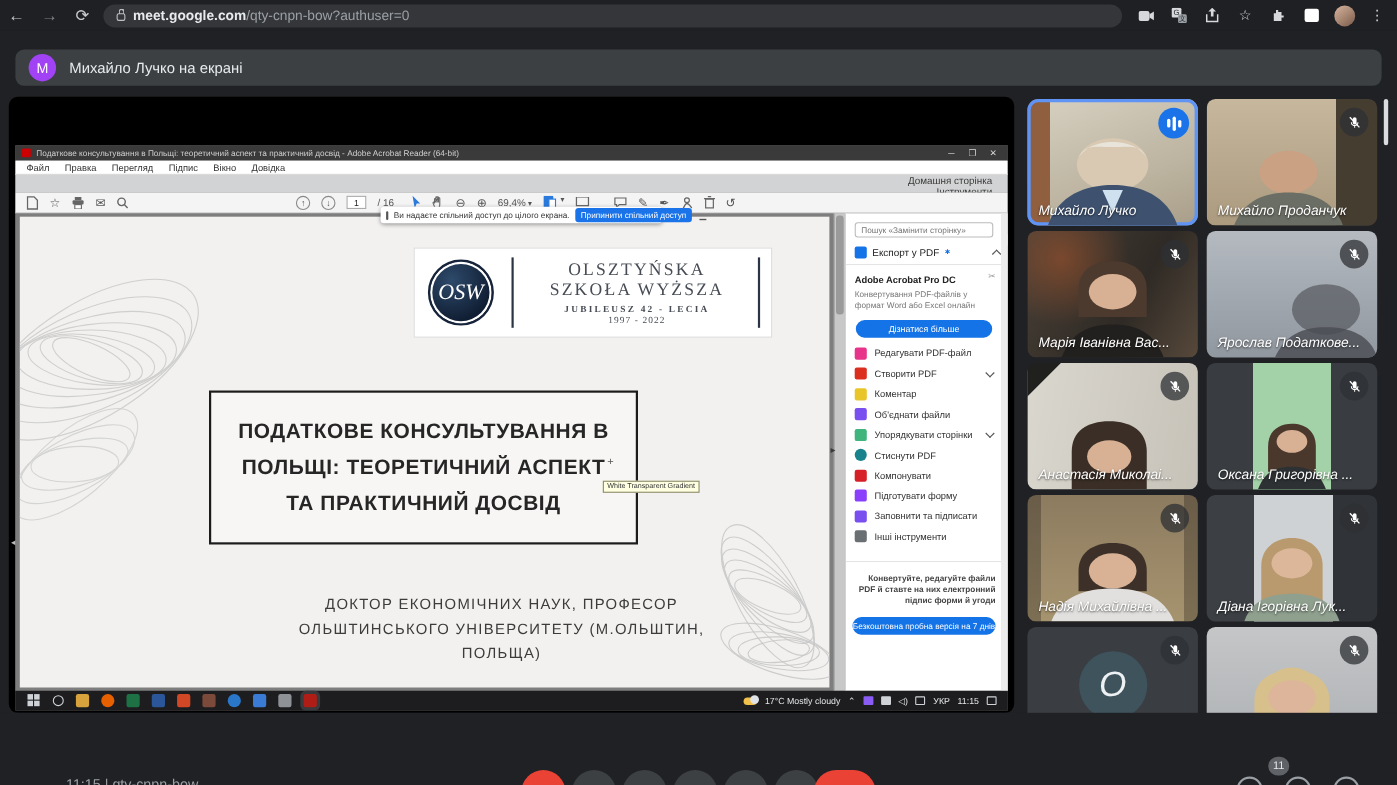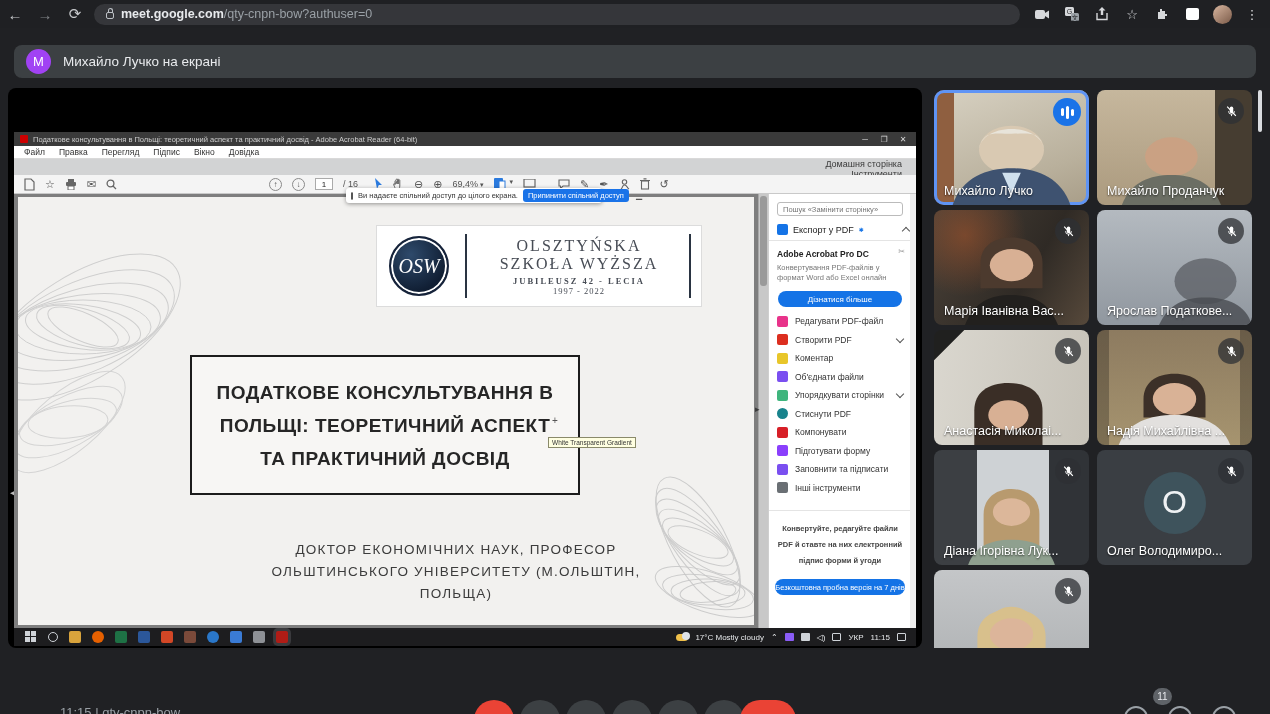--- a/index.html
+++ b/index.html
@@ -117,21 +117,21 @@
   #promo-title { font-size:8.5px; font-weight:bold; color:#222; }
   #promo-clip { position:absolute; right:6px; top:6px; color:#999; font-size:8px;}
   #promo-desc { font-size:7.5px; color:#777; line-height:10px; margin-top:4px; }
   #learn-btn { margin:8px auto 0 auto; width:124px; height:16px; background:#1473e6; border-radius:8px; color:#fff;
     font-size:8px; display:flex; align-items:center; justify-content:center; }
   #tools-list { position:absolute; left:0; top:118px; width:142px; }
   .tool-row { display:flex; align-items:center; gap:7px; padding:0 8px; height:18.5px; }
   .tool-row .lbl { font-size:8.5px; color:#333; white-space:nowrap; }
   .tico { width:11px; height:11px; border-radius:2px; flex:0 0 auto; }
   #panel-footer { position:absolute; left:0; top:316px; width:142px; border-top:1px solid #e4e4e4; padding:10px 6px 0 6px; }
-  #footer-text { font-size:7.5px; font-weight:bold; color:#444; text-align:center; line-height:16px; }
+  #footer-text { font-size:7.5px; font-weight:bold; color:#444; text-align:right; line-height:10px; }
   #trial-btn { margin:10px auto 0 auto; width:130px; height:16px; background:#1473e6; border-radius:8px; color:#fff;
     font-size:7.5px; display:flex; align-items:center; justify-content:center; white-space:nowrap; }
 
   
   #taskbar { left:0; top:496px; width:902px; height:18px; background:#1d1d1f; display:flex; align-items:center; }
   .tbi { width:12px; height:12px; margin-left:11px; border-radius:2px; flex:0 0 auto;}
   #win-start { display:grid; grid-template-columns:5px 5px; grid-template-rows:5px 5px; gap:1px; background:none; }
   #win-start i { background:#cfd3d8; }
   .tbi.active { box-shadow:0 0 0 3px #3a3a3d; background-color:#7a1f1f; }
   #tray { margin-left:auto; display:flex; align-items:center; gap:7px; padding-right:10px; }
@@ -139,21 +139,21 @@
   .tray-ic { width:9px; height:8px; background:#cfd3d8; border-radius:1px; }
   .tray-ic.purple { background:#8a5cf5; }
   #cloud { width:12px; height:7px; background:#f0c04a; border-radius:4px; position:relative;}
   #cloud:after{content:"";position:absolute;right:-2px;top:-2px;width:8px;height:8px;background:#dfe3e8;border-radius:50%;}
 
   #meet-left-arrow { left:2px; top:398px; color:#bbb; font-size:11px; }
 
   
   #tiles { left:934px; top:90px; width:322px; height:598px; display:grid;
     grid-template-columns:155px 155px; grid-template-rows:repeat(5,115px); gap:5px 8px; }
-  .tile { position:relative; border-radius:8px; overflow:hidden; background:#3c4043; }
+  .tile { position:relative; border-radius:8px; overflow:hidden; background:#3c4043;font-style:italic; }
   .tile.speaking { outline:3px solid #5f94f5; outline-offset:-3px; border-radius:10px; }
   .tname { position:absolute; left:10px; bottom:7px; color:#fff; font-size:12.5px; text-shadow:0 1px 2px rgba(0,0,0,.7); white-space:nowrap; }
   .mic-off { position:absolute; right:8px; top:8px; width:26px; height:26px; border-radius:50%;
     background:rgba(45,48,52,.75); display:flex; align-items:center; justify-content:center; }
   .spk { position:absolute; right:8px; top:8px; width:28px; height:28px; border-radius:50%; background:#1a73e8;
     display:flex; align-items:center; justify-content:center; gap:2px; }
   .spk i { width:3px; background:#fff; border-radius:2px; display:block; }
   .spk i:nth-child(1){height:8px;} .spk i:nth-child(2){height:13px;} .spk i:nth-child(3){height:7px;}
   .sil { position:absolute; left:0; bottom:0; width:100%; height:100%; }
   .init-av { position:absolute; left:50%; top:50%; transform:translate(-50%,-58%); width:62px; height:62px;
@@ -595,20 +595,35 @@
       <div class="mic-off">
           <svg width="13" height="13" viewBox="0 0 24 24">
             <path d="M12 15a3.2 3.2 0 0 0 3.2-3.2V6a3.2 3.2 0 0 0-6.4 0v5.8A3.2 3.2 0 0 0 12 15z" fill="#fff"></path>
             <path d="M17.5 11.5a5.5 5.5 0 0 1-11 0M12 17v3.5" stroke="#fff" stroke-width="1.7" fill="none"></path>
             <line x1="4" y1="3" x2="20" y2="20" stroke="#fff" stroke-width="2.2"></line>
           </svg>
         </div>
       <span class="tname">Анастасія Миколаі...</span>
     </div>
 
+    <div class="tile p6">
+      <svg class="sil" viewBox="0 0 100 100" preserveAspectRatio="none">
+          <path d="M36 66c0-12 6-18 14-18s14 6 14 18v20H36z" fill="#4a382c"></path>
+          <circle cx="50" cy="62" r="9" fill="#d8b094"></circle>
+          <path d="M30 100c4-14 10-18 20-18s16 4 20 18z" fill="#2e3134"></path>
+        </svg>
+      <div class="mic-off">
+          <svg width="13" height="13" viewBox="0 0 24 24">
+            <path d="M12 15a3.2 3.2 0 0 0 3.2-3.2V6a3.2 3.2 0 0 0-6.4 0v5.8A3.2 3.2 0 0 0 12 15z" fill="#fff"></path>
+            <path d="M17.5 11.5a5.5 5.5 0 0 1-11 0M12 17v3.5" stroke="#fff" stroke-width="1.7" fill="none"></path>
+            <line x1="4" y1="3" x2="20" y2="20" stroke="#fff" stroke-width="2.2"></line>
+          </svg>
+        </div>
+      <span class="tname">Оксана Григорівна ...</span>
+    </div>
 
     <div class="tile p7">
       <svg class="sil" viewBox="0 0 100 100" preserveAspectRatio="none">
           <path d="M30 60c0-14 8-22 20-22s20 8 20 22v16H30z" fill="#3c3028"></path>
           <circle cx="50" cy="60" r="14" fill="#d9b296"></circle>
           <path d="M14 100c6-20 20-26 36-26s30 6 36 26z" fill="#e2e0de"></path>
         </svg>
       <div class="mic-off">
           <svg width="13" height="13" viewBox="0 0 24 24">
             <path d="M12 15a3.2 3.2 0 0 0 3.2-3.2V6a3.2 3.2 0 0 0-6.4 0v5.8A3.2 3.2 0 0 0 12 15z" fill="#fff"></path>

